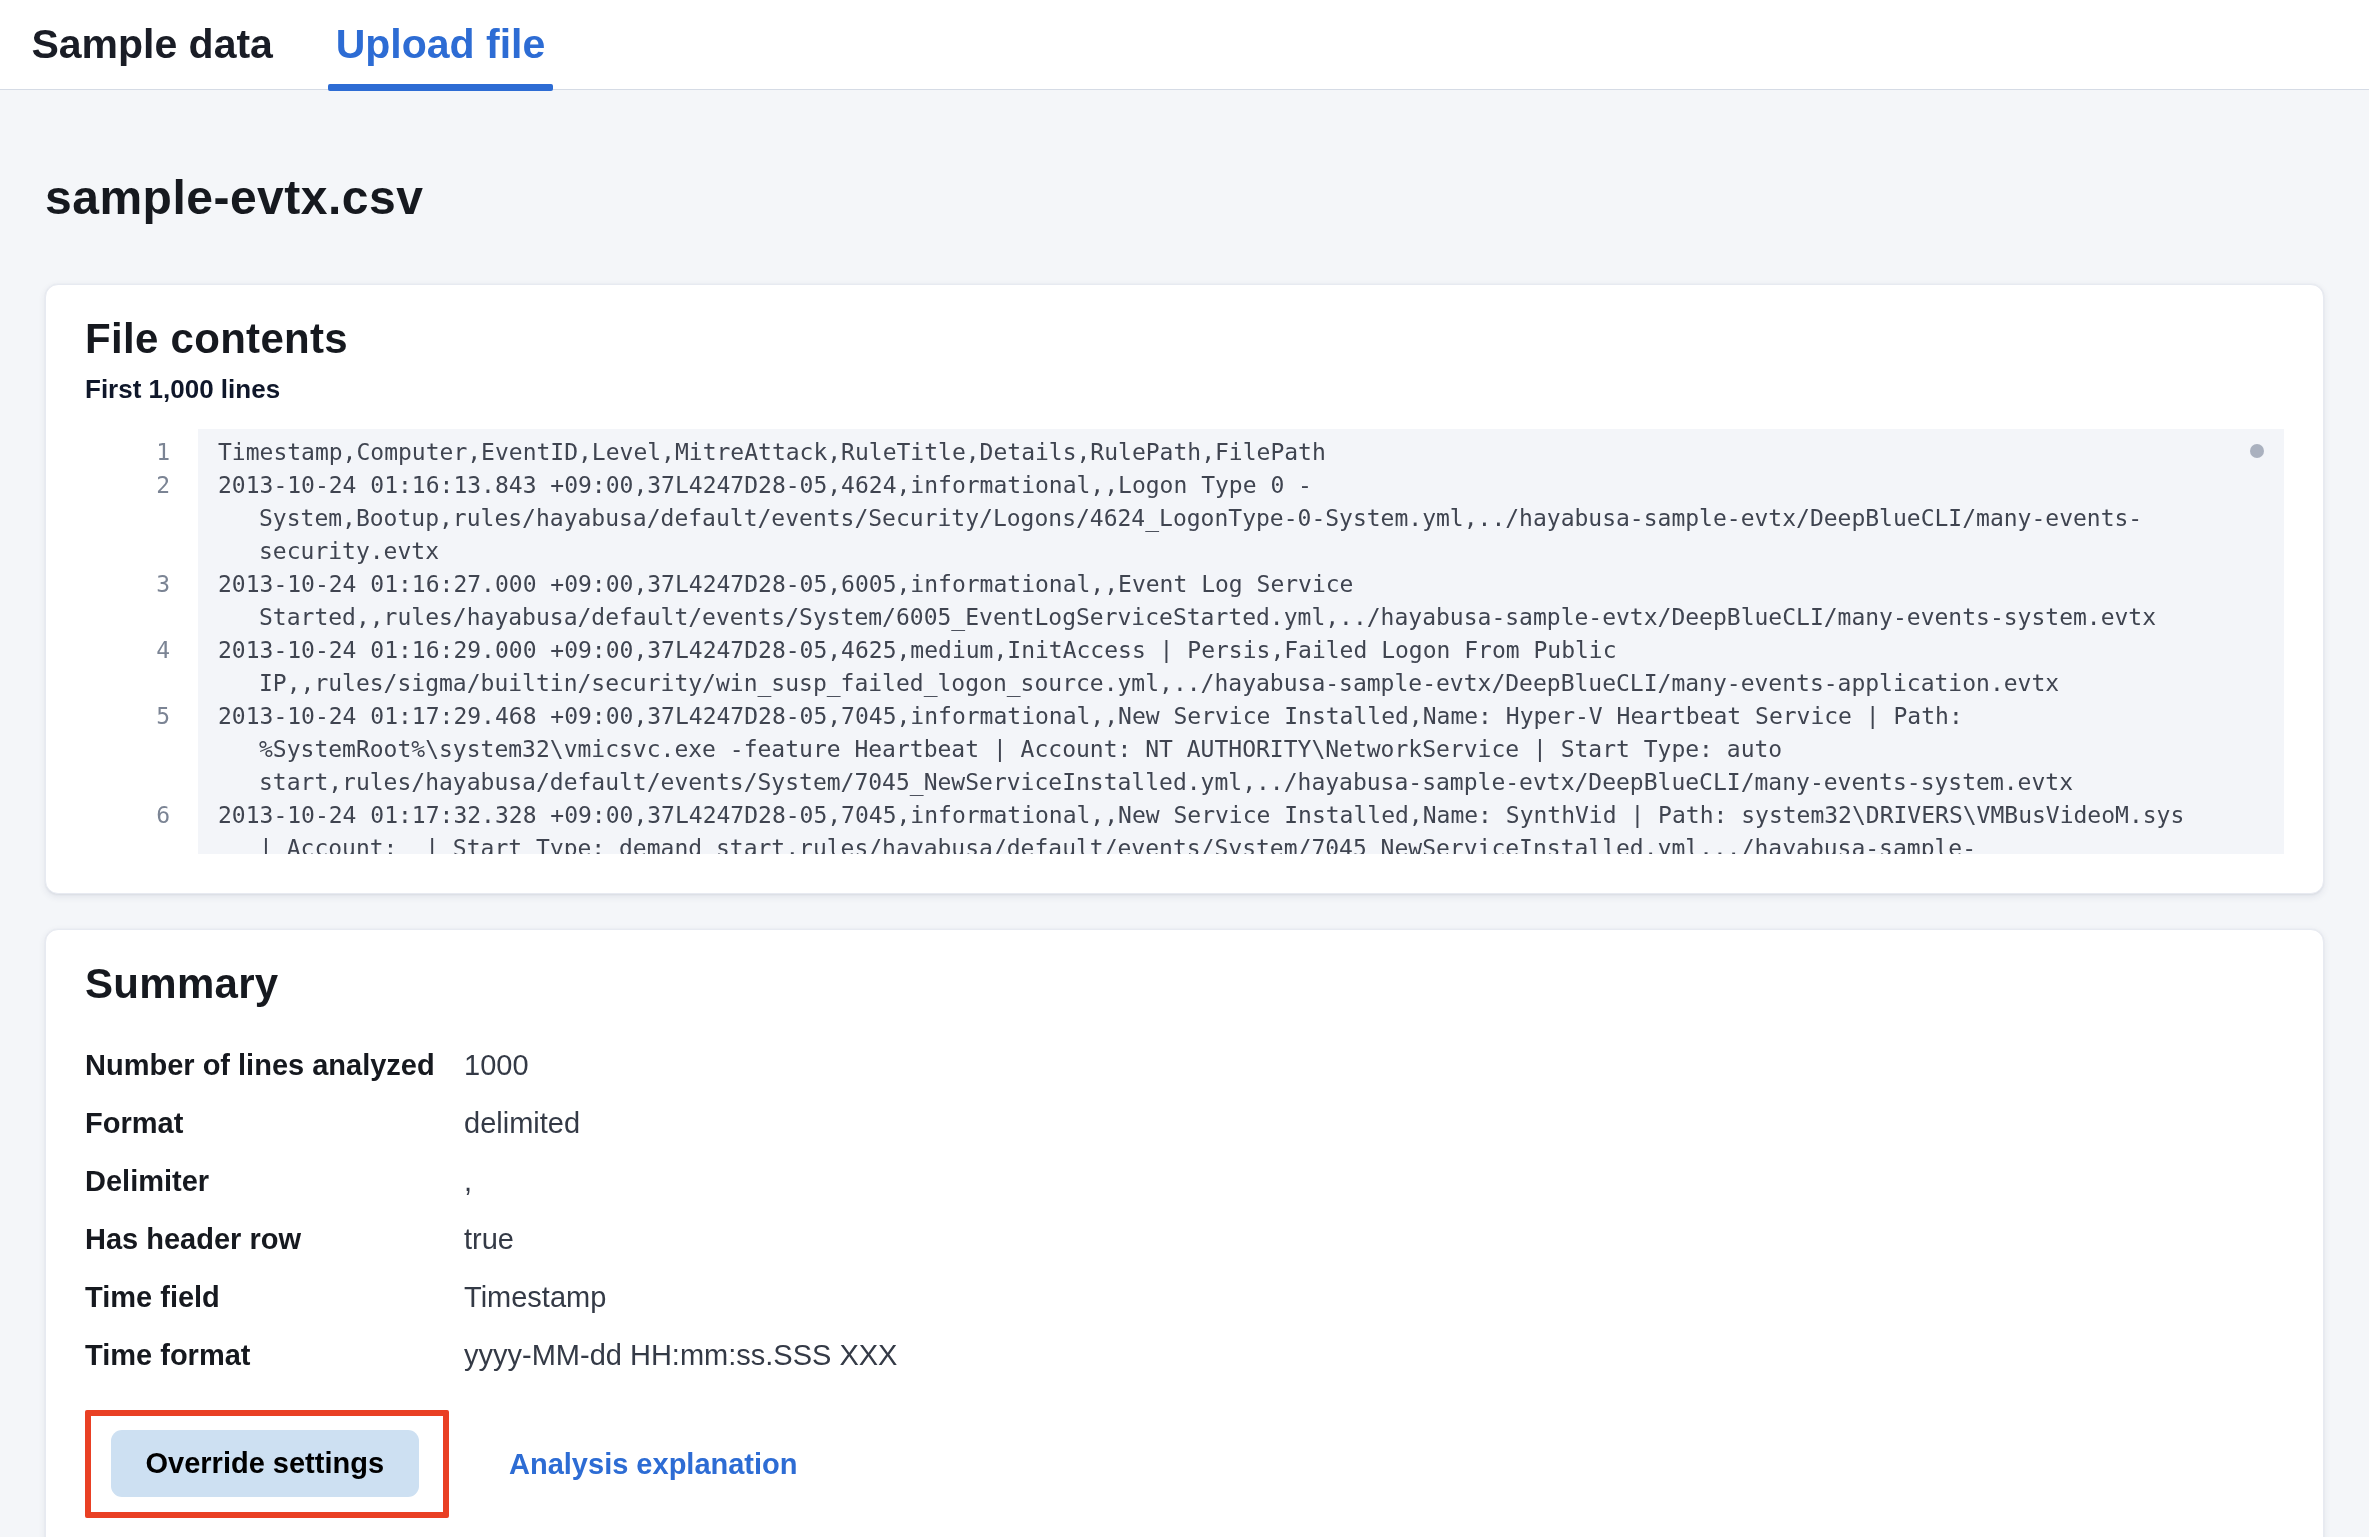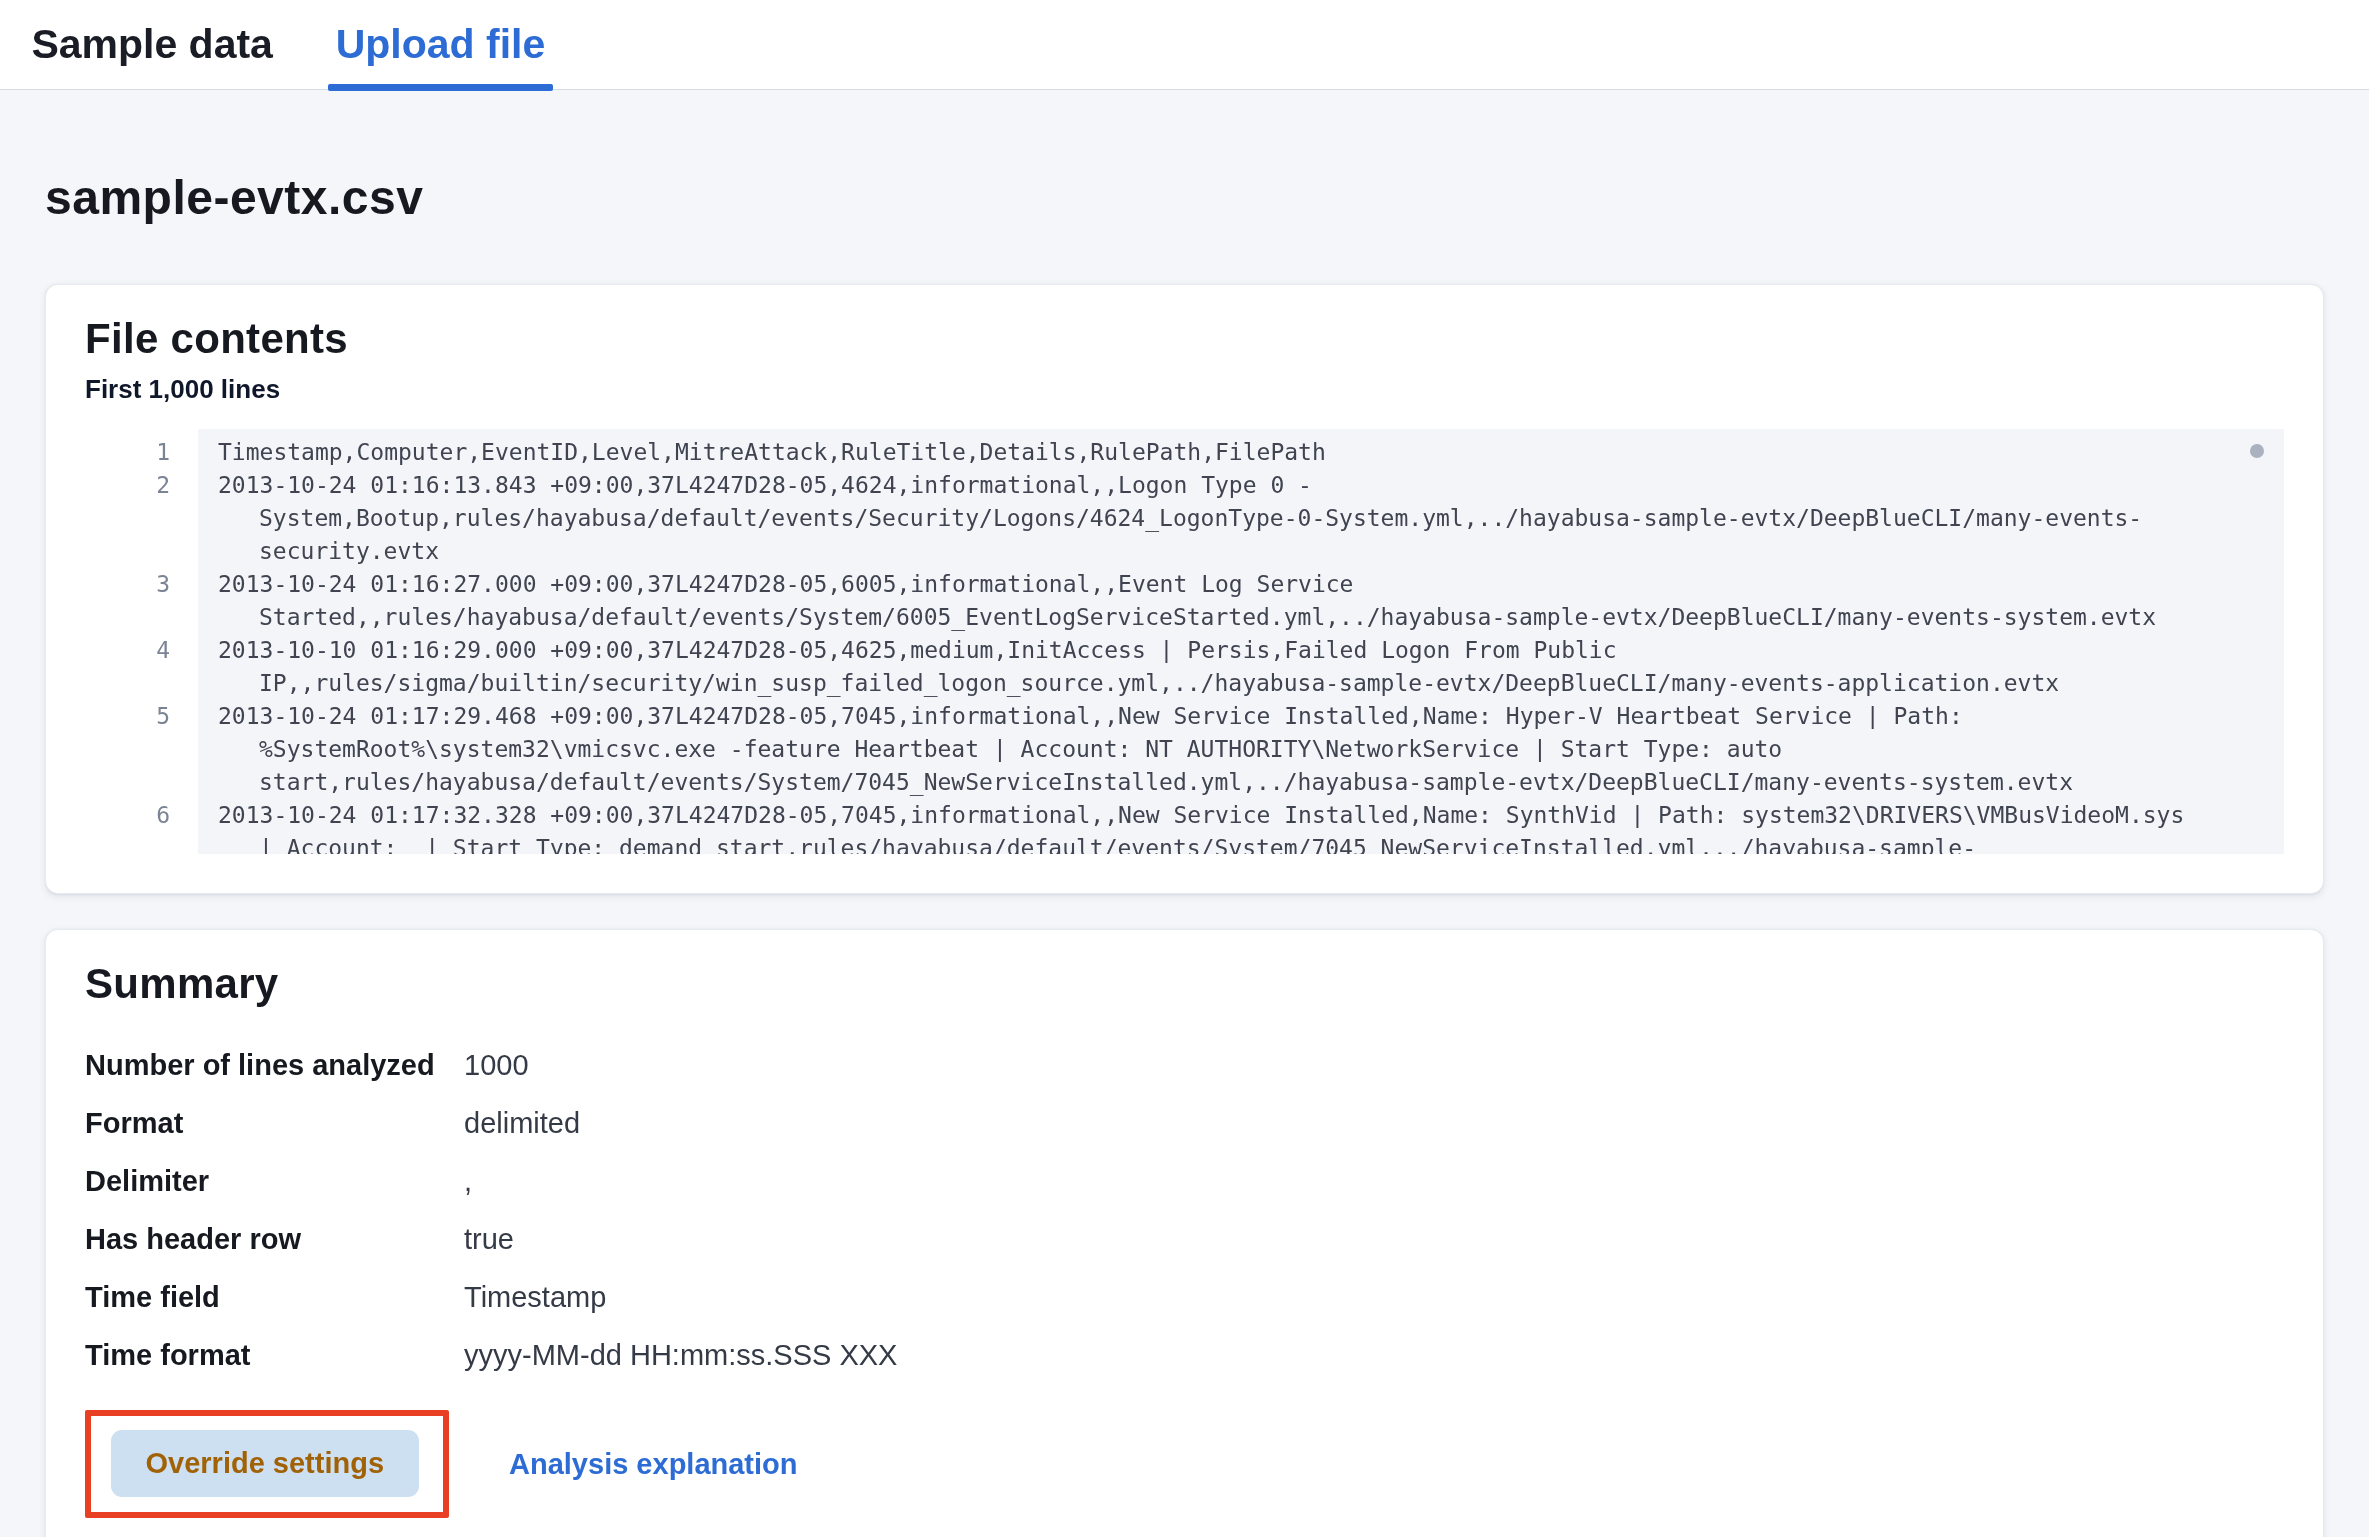--- a/index.html
+++ b/index.html
@@ -143,21 +143,21 @@
     border-radius: 1.9px;
     padding: 14px 24px 15px 19.5px;
     display: inline-block;
   }
   .override-btn {
     height: 67px;
     padding: 16px 35px;
     border: none;
     border-radius: 11px;
     background: #cde0f2;
-    color: #a16207;
+    color: #000000;
     font-family: "Liberation Sans", sans-serif;
     font-size: 29px;
     font-weight: 600;
     cursor: pointer;
     white-space: nowrap;
   }
   .analysis-link {
     margin-left: 60px;
     color: #2d6cd4;
     font-size: 29px;
@@ -196,21 +196,21 @@
           <div class="code-text">2013-10-24 01:16:13.843 +09:00,37L4247D28-05,4624,informational,,Logon Type 0 - System,Bootup,rules/hayabusa/default/events/Security/Logons/4624_LogonType-0-System.yml,../hayabusa-sample-evtx/DeepBlueCLI/many-events-security.evtx</div>
         </div>
 
         <div class="code-row">
           <div class="code-ln">3</div>
           <div class="code-text">2013-10-24 01:16:27.000 +09:00,37L4247D28-05,6005,informational,,Event Log Service Started,,rules/hayabusa/default/events/System/6005_EventLogServiceStarted.yml,../hayabusa-sample-evtx/DeepBlueCLI/many-events-system.evtx</div>
         </div>
 
         <div class="code-row">
           <div class="code-ln">4</div>
-          <div class="code-text">2013-10-10 01:16:29.000 +09:00,37L4247D28-05,4625,medium,InitAccess | Persis,Failed Logon From Public IP,,rules/sigma/builtin/security/win_susp_failed_logon_source.yml,../hayabusa-sample-evtx/DeepBlueCLI/many-events-application.evtx</div>
+          <div class="code-text">2013-10-24 01:16:29.000 +09:00,37L4247D28-05,4625,medium,InitAccess | Persis,Failed Logon From Public IP,,rules/sigma/builtin/security/win_susp_failed_logon_source.yml,../hayabusa-sample-evtx/DeepBlueCLI/many-events-application.evtx</div>
         </div>
 
         <div class="code-row">
           <div class="code-ln">5</div>
           <div class="code-text">2013-10-24 01:17:29.468 +09:00,37L4247D28-05,7045,informational,,New Service Installed,Name: Hyper-V Heartbeat Service | Path: %SystemRoot%\system32\vmicsvc.exe -feature Heartbeat | Account: NT AUTHORITY\NetworkService | Start Type: auto start,rules/hayabusa/default/events/System/7045_NewServiceInstalled.yml,../hayabusa-sample-evtx/DeepBlueCLI/many-events-system.evtx</div>
         </div>
 
         <div class="code-row">
           <div class="code-ln">6</div>
           <div class="code-text">2013-10-24 01:17:32.328 +09:00,37L4247D28-05,7045,informational,,New Service Installed,Name: SynthVid | Path: system32\DRIVERS\VMBusVideoM.sys | Account:  | Start Type: demand start,rules/hayabusa/default/events/System/7045_NewServiceInstalled.yml,../hayabusa-sample-evtx/DeepBlueCLI/many-events-system.evtx</div>

